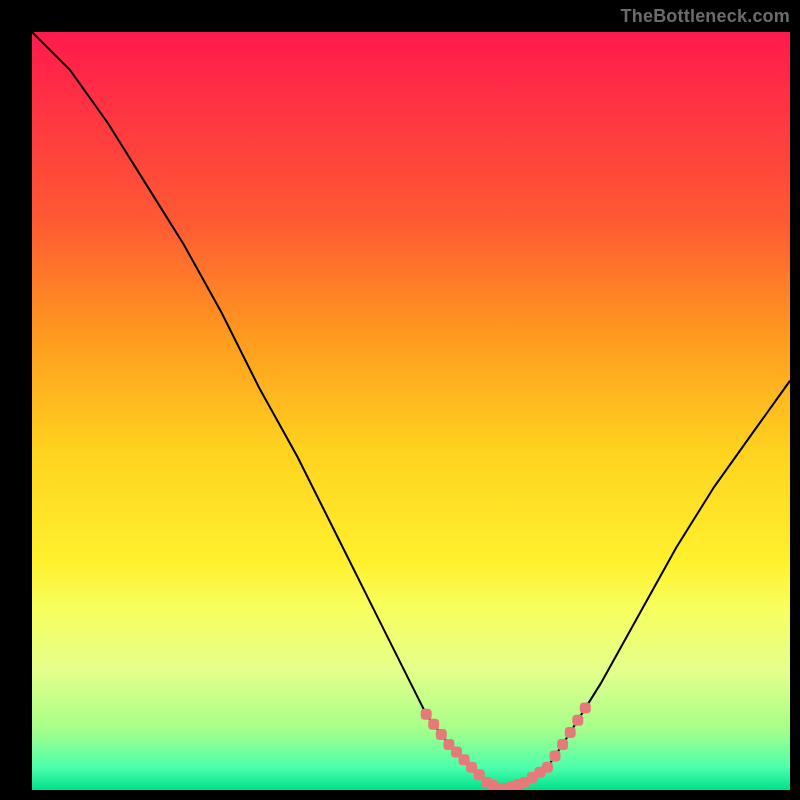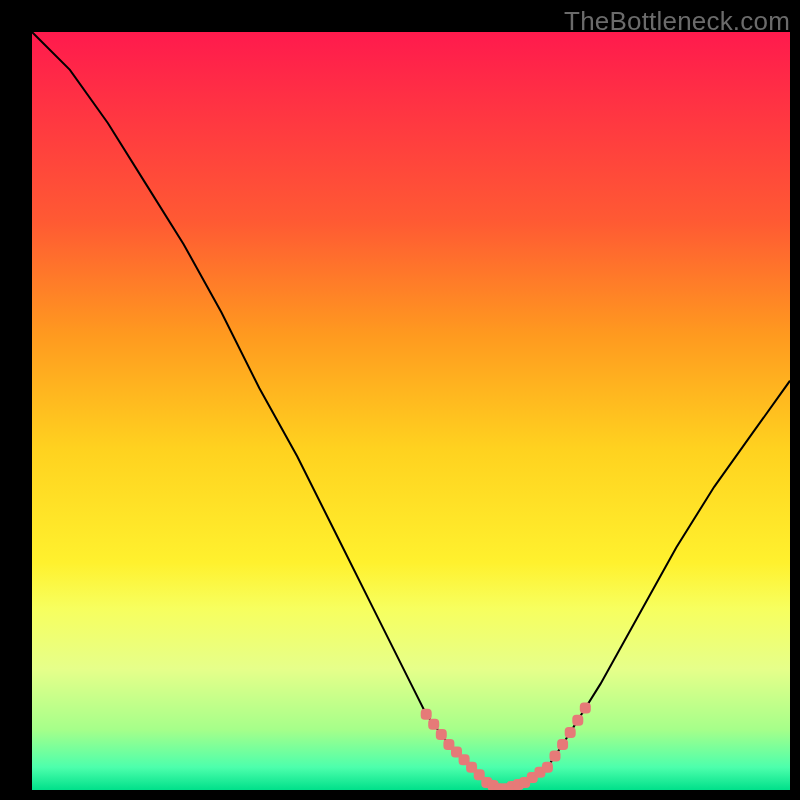--- a/index.html
+++ b/index.html
@@ -22,22 +22,22 @@
     left: 32px;
     top: 32px;
     width: 758px;
     height: 758px;
     overflow: hidden;
   }
   .watermark {
     position: absolute;
     top: 6px;
     right: 10px;
-    font-size: 26px;
-    font-weight: 400;
+    font-size: 18px;
+    font-weight: 700;
     color: #6b6b6b;
     letter-spacing: 0.2px;
     z-index: 20;
   }
   svg { display: block; }
 </style>
 </head>
 <body>
 
 <div class="frame">

